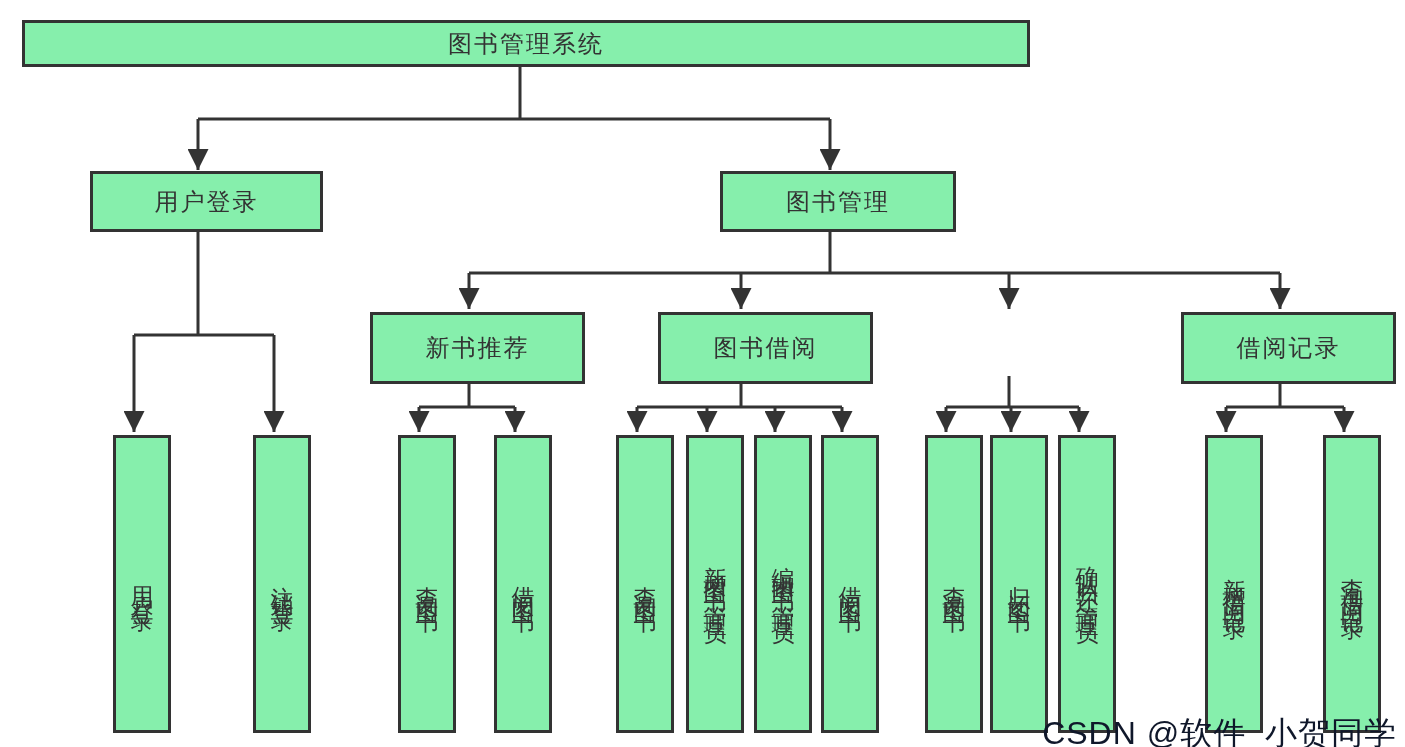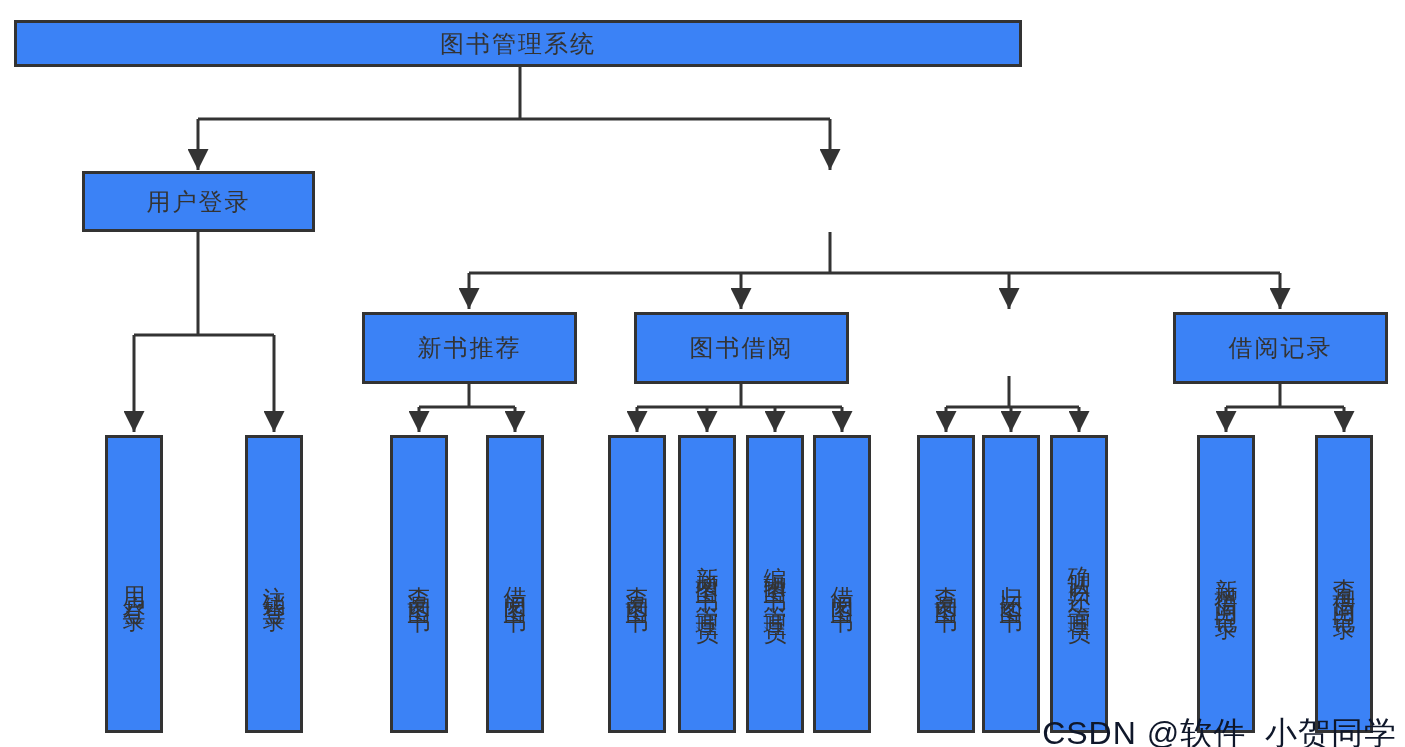--- a/index.html
+++ b/index.html
@@ -21,46 +21,47 @@
   }
   svg.connectors {
     position: absolute;
     left: 0;
     top: 0;
     z-index: 1;
   }
   .node {
     position: absolute;
     box-sizing: border-box;
-    background: #3b82f6;
+    background: #86efac;
     border: 3px solid #333333;
     display: flex;
     align-items: center;
     justify-content: center;
     z-index: 2;
+    margin-left: 8px;
   }
   .node.h {
     font-size: 24px;
     letter-spacing: 2px;
     white-space: nowrap;
   }
   .node.v .vlabel {
     writing-mode: vertical-lr;
     text-orientation: mixed;
     font-size: 23px;
     letter-spacing: 8px;
     line-height: 1;
     white-space: nowrap;
   }
   .root-node  { left: 14px;  top: 20px;  width: 1008px; height: 47px; }
   .l2a        { left: 82px;  top: 171px; width: 233px;  height: 61px; }
   .l2b        { left: 712px; top: 171px; width: 236px;  height: 61px; }
   .l3         { top: 312px;  width: 215px; height: 72px; }
   .l3a        { left: 362px; }
-  .l3b        { left: 634px; }
+  .l3b        { left: 650px; }
   .l3c        { left: 902px; }
   .l3d        { left: 1173px; }
   .leaf       { top: 435px; width: 58px; height: 298px; }
   .watermark {
     position: absolute;
     top: 712px;
     right: 8px;
     z-index: 3;
     font-size: 32px;
     color: #0f172a;
@@ -116,20 +117,23 @@
     </g>
   </svg>
 
   <div class="node h root-node">
     <span>图书管理系统</span>
   </div>
 
   <div class="node h l2a">
     <span>用户登录</span>
   </div>
+  <div class="node h l2b">
+    <span>图书管理</span>
+  </div>
 
   <div class="node h l3 l3a">
     <span>新书推荐</span>
   </div>
   <div class="node h l3 l3b">
     <span>图书借阅</span>
   </div>
   <div class="node h l3 l3d">
     <span>借阅记录</span>
   </div>

